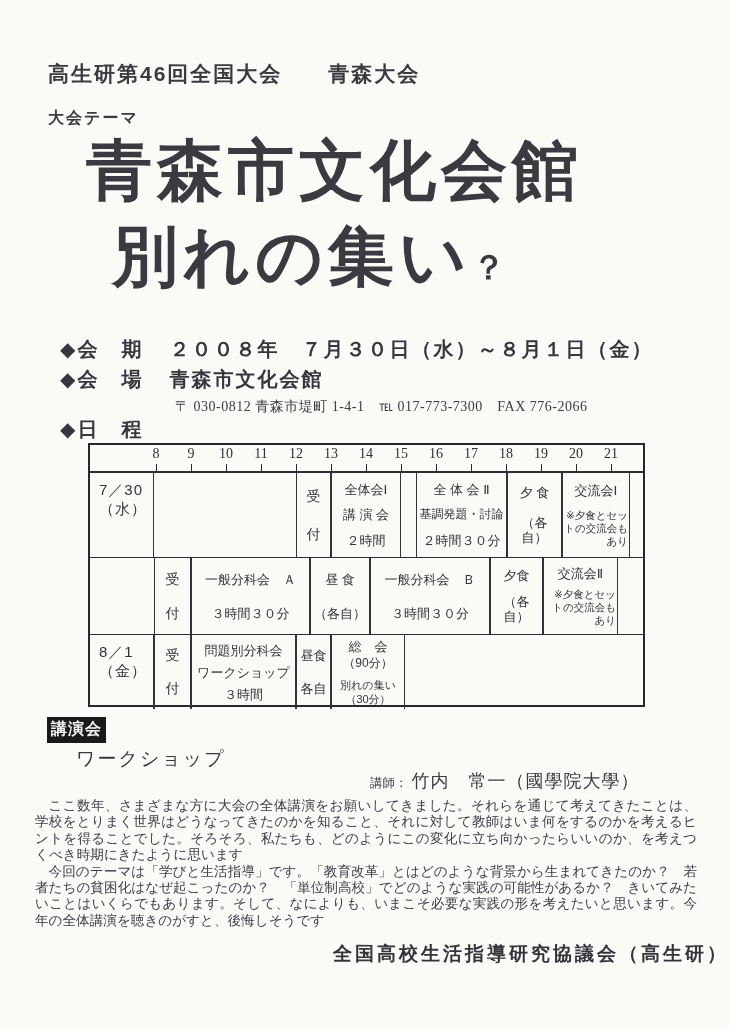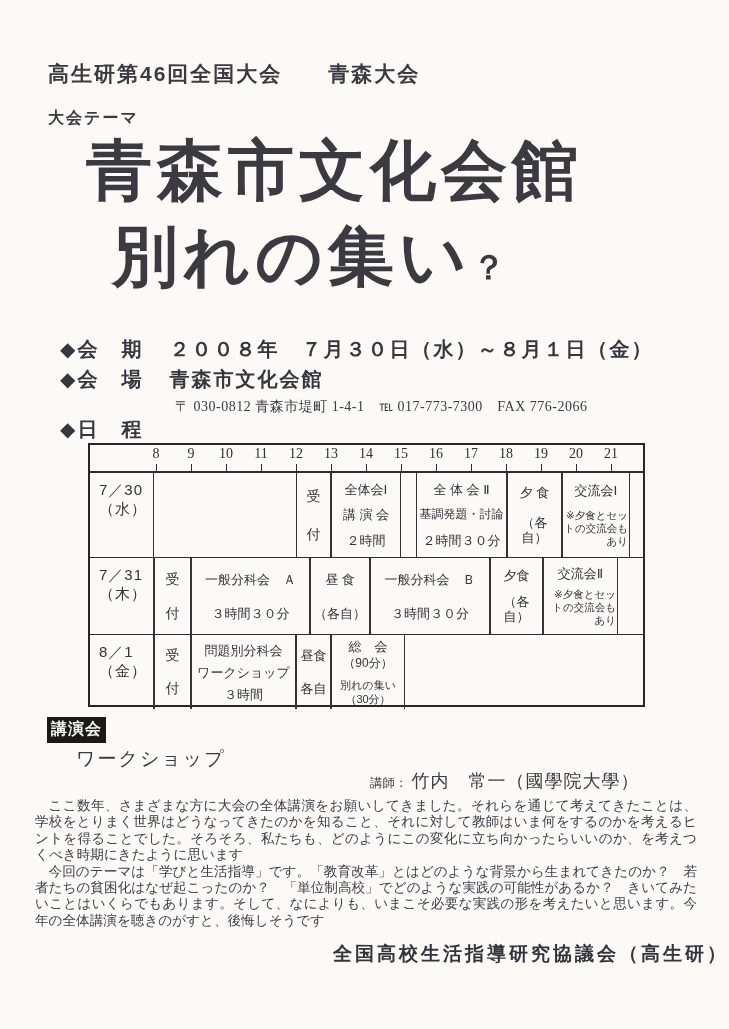--- a/index.html
+++ b/index.html
@@ -171,24 +171,20 @@
         <span>夕 食</span>
         <span>（各自）</span>
       </div>
       <div class="cell" style="left:472px;width:68px">
         <span>交流会Ⅰ</span>
         <span class="note">※夕食とセットの交流会もあり</span>
       </div>
     </div>
 
     <div class="srow" style="height:77px">
-      <div class="datecell">
-        <div>7／31</div>
-        <div>（木）</div>
-      </div>
       <div class="cell vcell" style="left:64px;width:37px">
         <span>受</span>
         <span>付</span>
       </div>
       <div class="cell" style="left:101px;width:119px">
         <span>一般分科会　Ａ</span>
         <span>３時間３０分</span>
       </div>
       <div class="cell" style="left:220px;width:60px">
         <span>昼 食</span>

